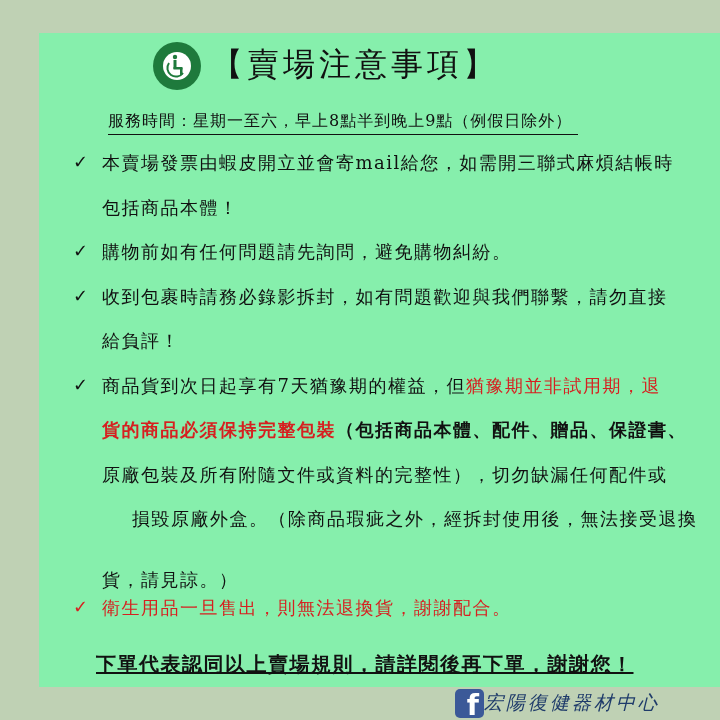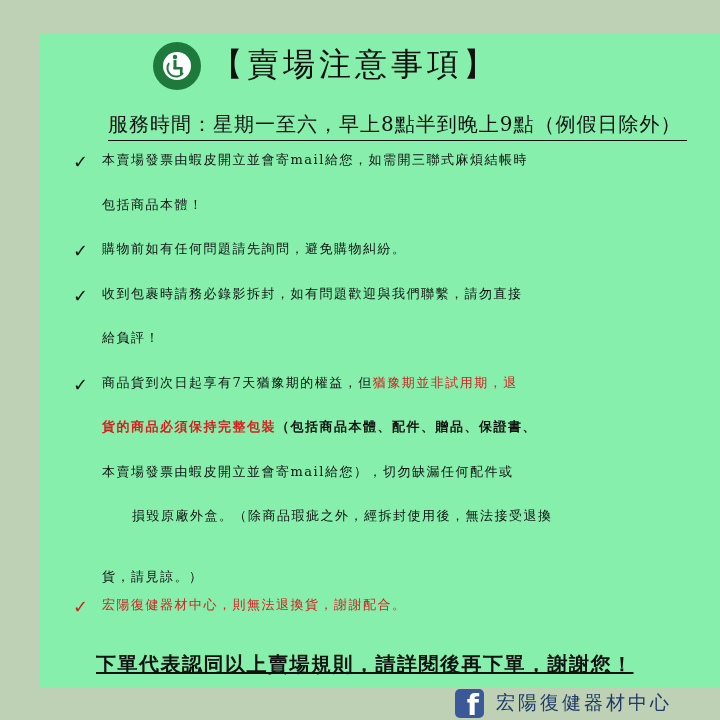--- a/index.html
+++ b/index.html
@@ -18,51 +18,51 @@
     .logo {
       position: absolute; left: 113px; top: 8px; width: 50px; height: 50px;
     }
     .title {
       position: absolute; left: 172px; top: 10px;
       font-size: 32px; letter-spacing: 4px; color: #111; white-space: nowrap;
       font-family: "DejaVu Serif", serif;
     }
     .hours {
       position: absolute; left: 69px; top: 78px;
-      font-size: 20px; color: #111; white-space: nowrap;
+      font-size: 16px; color: #111; white-space: nowrap;
       border-bottom: 1.5px solid #111; padding: 0 6px 2px 0; letter-spacing: 1px;
     }
     .item {
       position: absolute; left: 0; width: 637px;
     }
     .check {
       position: absolute; left: 34px; font-size: 18px; color: #111;
     }
     .check.red { color: #d62020; }
     .line {
-      position: absolute; left: 63px; font-size: 13px; color: #111; white-space: nowrap;
+      position: absolute; left: 63px; font-size: 18px; color: #111; white-space: nowrap;
       letter-spacing: 1.5px;
     }
     .red { color: #d62020; }
     .footer-note {
       position: absolute; left: 57px; top: 618px;
       font-size: 20px; font-weight: bold; color: #111; white-space: nowrap; letter-spacing: 1.5px; text-decoration: underline;
     }
     .brand {
       position: absolute; left: 455px; top: 689px; height: 28px; display: flex; align-items: center;
     }
     .fb-icon {
       width: 29px; height: 29px; background: #3b5998; border-radius: 5px; position: relative;
     }
     .fb-icon span {
       position: absolute; right: 5px; bottom: -2px; color: #fff; font-family: "DejaVu Sans", sans-serif;
       font-weight: bold; font-size: 28px; line-height: 28px;
     }
     .brand-name {
-      margin-left: 12px; font-size: 19px; color: #1f3b6a; letter-spacing: 3px; white-space: nowrap;
+      margin-left: 0; font-size: 19px; color: #1f3b6a; letter-spacing: 3px; white-space: nowrap; font-style: italic;
     }
   </style>
 </head>
 <body>
 
 <div class="card">
   <div class="header">
     <div class="logo">
       <svg width="50" height="50" viewBox="0 0 50 50">
         <circle cx="25" cy="25" r="24" fill="#1e7a3c"></circle>
@@ -91,27 +91,27 @@
       </div>
       <div class="item" style="top: 251.5px;">
         <span class="check" style="top: 0px;">✓</span>
         <div class="line" style="top: 0px;"><span>收到包裹時請務必錄影拆封，如有問題歡迎與我們聯繫，請勿直接</span></div>
         <div class="line" style="top: 44.5px;"><span>給負評！</span></div>
       </div>
       <div class="item" style="top: 340.5px;">
         <span class="check" style="top: 0px;">✓</span>
         <div class="line" style="top: 0px; text-align: center;"><span>商品貨到次日起享有7天猶豫期的權益，但</span><span class="red">猶豫期並非試用期，退</span></div>
         <div class="line" style="top: 44.5px; font-weight: bold;"><span class="red">貨的商品必須保持完整包裝</span><span>（包括商品本體、配件、贈品、保證書、</span></div>
-        <div class="line" style="top: 89px;"><span>本賣場發票由蝦皮開立並會寄mail給您），切勿缺漏任何配件或</span></div>
+        <div class="line" style="top: 89px;"><span>原廠包裝及所有附隨文件或資料的完整性），切勿缺漏任何配件或</span></div>
         <div class="line" style="top: 133.5px; margin-left: 30px;"><span>損毀原廠外盒。（除商品瑕疵之外，經拆封使用後，無法接受退換</span></div>
         <div class="line" style="top: 194px;"><span>貨，請見諒。）</span></div>
       </div>
       <div class="item" style="top: 563px;">
         <span class="check red" style="top: 0px;">✓</span>
-        <div class="line" style="top: 0px;"><span class="red">宏陽復健器材中心，則無法退換貨，謝謝配合。</span></div>
+        <div class="line" style="top: 0px;"><span class="red">衛生用品一旦售出，則無法退換貨，謝謝配合。</span></div>
       </div>
     </div>
 
   <div class="footer-note">下單代表認同以上賣場規則，請詳閱後再下單，謝謝您！</div>
 </div>
 
 <div class="brand">
   <div class="fb-icon">
       <span>f</span>
     </div>

